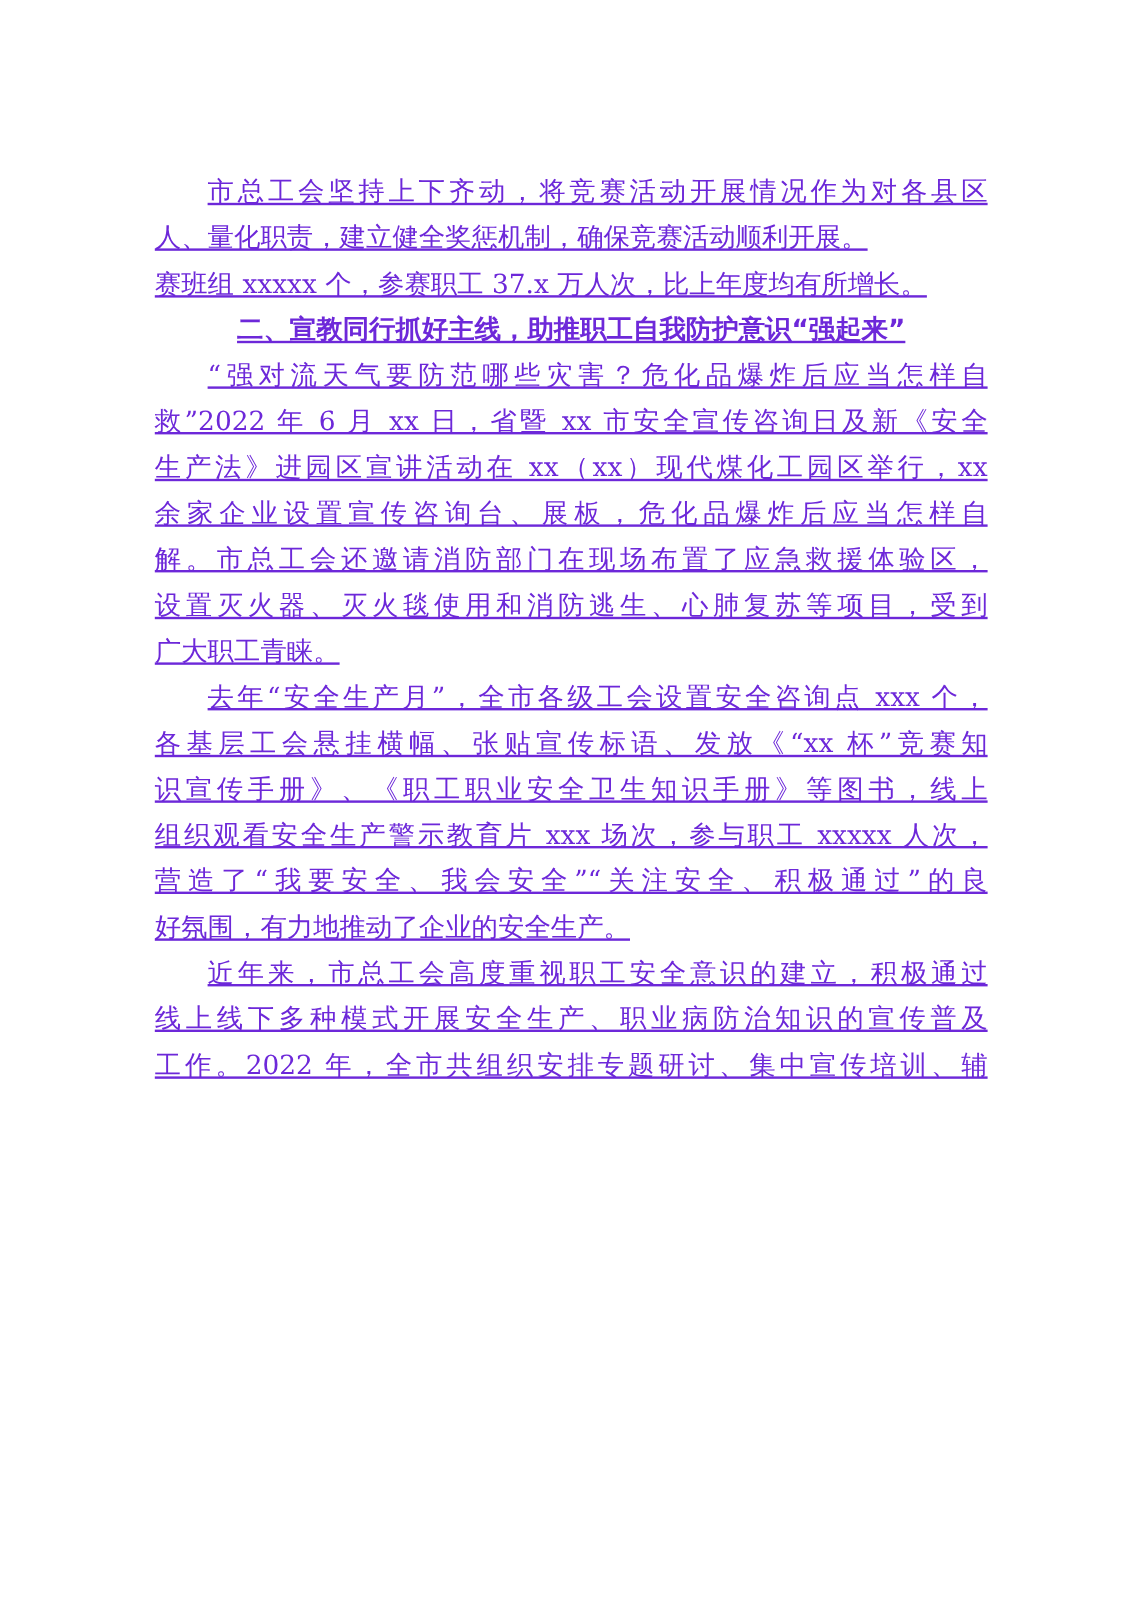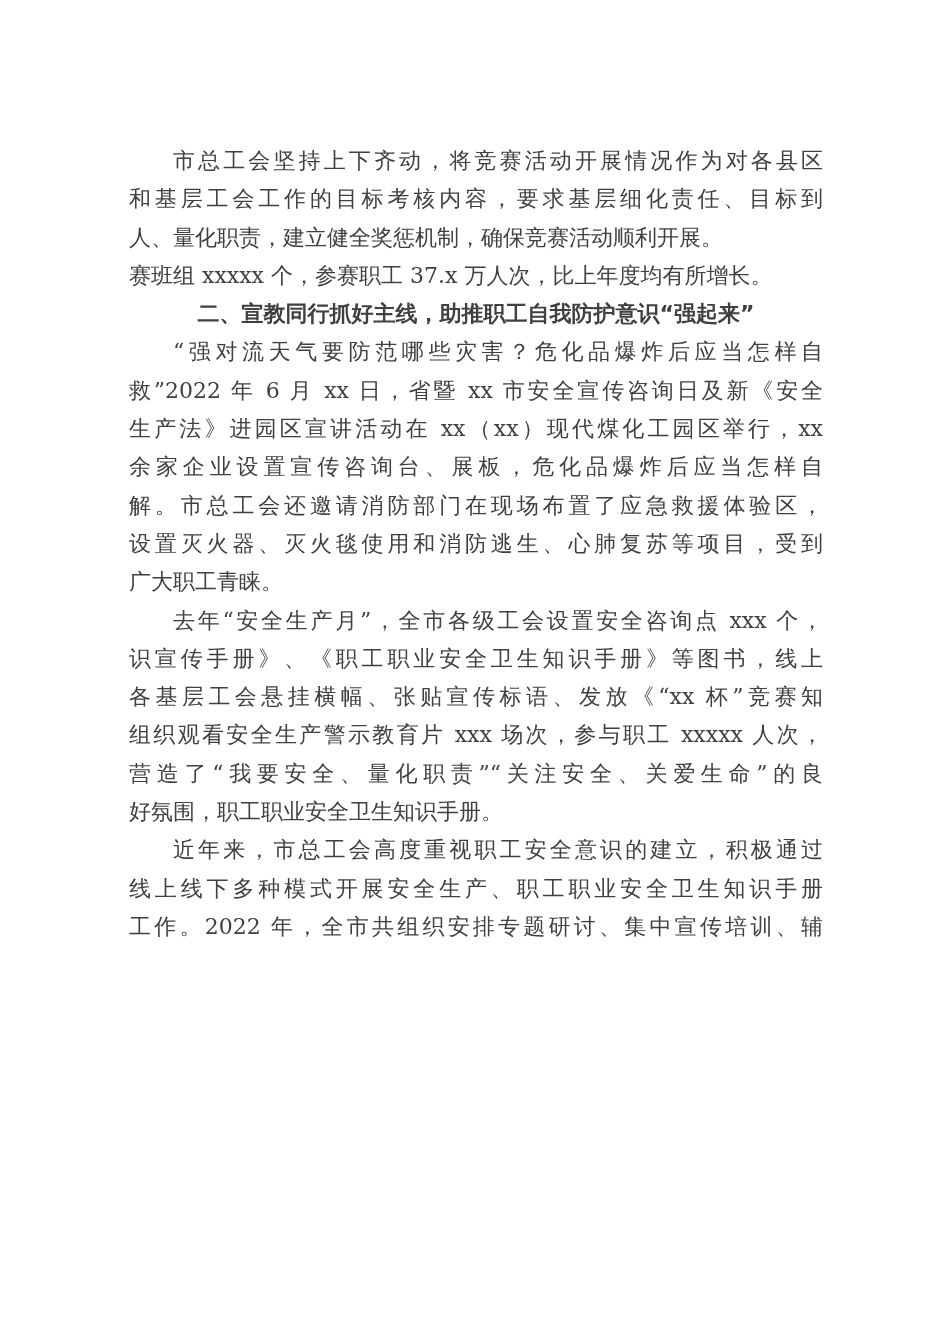--- a/index.html
+++ b/index.html
@@ -4,21 +4,22 @@
   <style>
     html, body { margin: 0; padding: 0; background: #ffffff; }
     body { width: 950px; height: 1344px; position: relative; overflow: hidden; }
     .page {
       position: absolute;
       left: 129px;
       top: 142px;
       width: 694px;
       font-family: "DejaVu Serif", "Liberation Serif", serif;
       font-size: 22px;
-      color: #404040;
+      color: #6d28d9;
+      text-decoration: underline;
     }
     .line {
       height: 38.3px;
       line-height: 38.3px;
       white-space: nowrap;
       text-align: justify;
       text-align-last: justify;
       letter-spacing: 0;
     }
     .line.last { text-align-last: left; }
@@ -32,21 +33,20 @@
       text-align-last: center;
     }
   </style>
 </head>
 <body>
 
 <div class="page">
 
   <div>
     <div class="line indent">市总工会坚持上下齐动，将竞赛活动开展情况作为对各县区</div>
-    <div class="line">和基层工会工作的目标考核内容，要求基层细化责任、目标到</div>
     <div class="line last">人、量化职责，建立健全奖惩机制，确保竞赛活动顺利开展。</div>
   </div>
 
   <div>
     <div class="line last">赛班组 xxxxx 个，参赛职工 37.x 万人次，比上年度均有所增长。</div>
   </div>
 
   <div>
     <div class="line heading">二、宣教同行抓好主线，助推职工自我防护意识“强起来”</div>
   </div>
@@ -56,25 +56,25 @@
     <div class="line">救”2022 年 6 月 xx 日，省暨 xx 市安全宣传咨询日及新《安全</div>
     <div class="line">生产法》进园区宣讲活动在 xx（xx）现代煤化工园区举行，xx</div>
     <div class="line">余家企业设置宣传咨询台、展板，危化品爆炸后应当怎样自</div>
     <div class="line">解。市总工会还邀请消防部门在现场布置了应急救援体验区，</div>
     <div class="line">设置灭火器、灭火毯使用和消防逃生、心肺复苏等项目，受到</div>
     <div class="line last">广大职工青睐。</div>
   </div>
 
   <div>
     <div class="line indent">去年“安全生产月”，全市各级工会设置安全咨询点 xxx 个，</div>
+    <div class="line">各基层工会悬挂横幅、张贴宣传标语、发放《“xx 杯”竞赛知</div>
     <div class="line">识宣传手册》、《职工职业安全卫生知识手册》等图书，线上</div>
-    <div class="line">各基层工会悬挂横幅、张贴宣传标语、发放《“xx 杯”竞赛知</div>
     <div class="line">组织观看安全生产警示教育片 xxx 场次，参与职工 xxxxx 人次，</div>
-    <div class="line">营造了“我要安全、量化职责”“关注安全、关爱生命”的良</div>
-    <div class="line last">好氛围，职工职业安全卫生知识手册。</div>
+    <div class="line">营造了“我要安全、我会安全”“关注安全、积极通过”的良</div>
+    <div class="line last">好氛围，有力地推动了企业的安全生产。</div>
   </div>
 
   <div>
     <div class="line indent">近年来，市总工会高度重视职工安全意识的建立，积极通过</div>
-    <div class="line">线上线下多种模式开展安全生产、职工职业安全卫生知识手册</div>
+    <div class="line">线上线下多种模式开展安全生产、职业病防治知识的宣传普及</div>
     <div class="line">工作。2022 年，全市共组织安排专题研讨、集中宣传培训、辅</div>
   </div>
 </div>
 
 </body></html>

